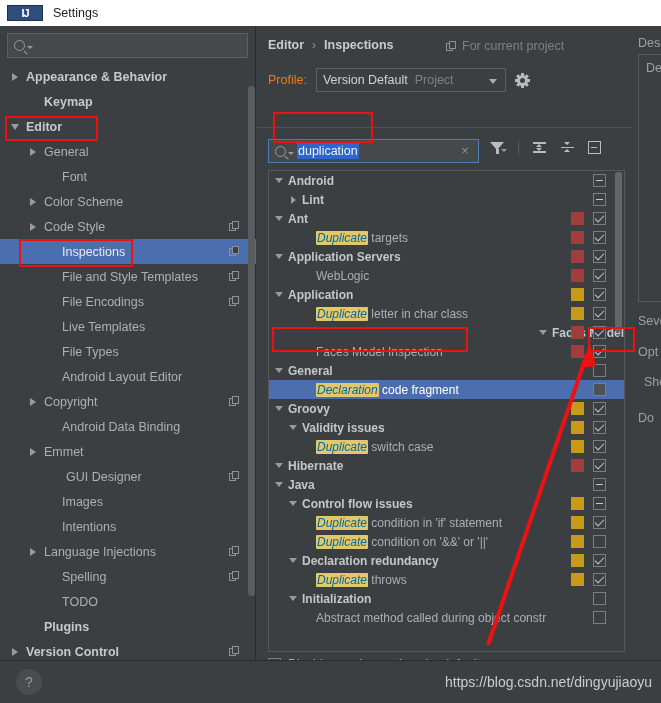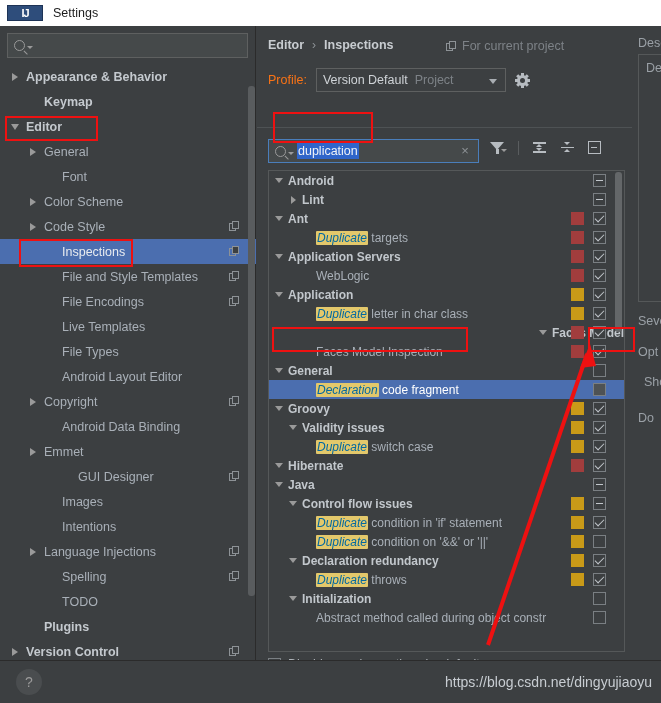--- a/index.html
+++ b/index.html
@@ -401,21 +401,21 @@
           <span class="node-label" style="margin-left: 4px;">Android Data Binding</span>
         </div>
         <div class="tree-row" style="padding-left: 26px;">
           <span class="tw">
             <i class="arrow-r"></i>
           </span>
           <span class="node-label" style="margin-left: 4px;">Emmet</span>
         </div>
         <div class="tree-row" style="padding-left: 44px;">
           <span class="tw"></span>
-          <span class="node-label" style="margin-left: 20px;">GUI Designer</span>
+          <span class="node-label" style="margin-left: 8px;">GUI Designer</span>
           <span class="copy-badge">
             <i></i>
             <i></i>
           </span>
         </div>
         <div class="tree-row" style="padding-left: 44px;">
           <span class="tw"></span>
           <span class="node-label" style="margin-left: 4px;">Images</span>
         </div>
         <div class="tree-row" style="padding-left: 44px;">

